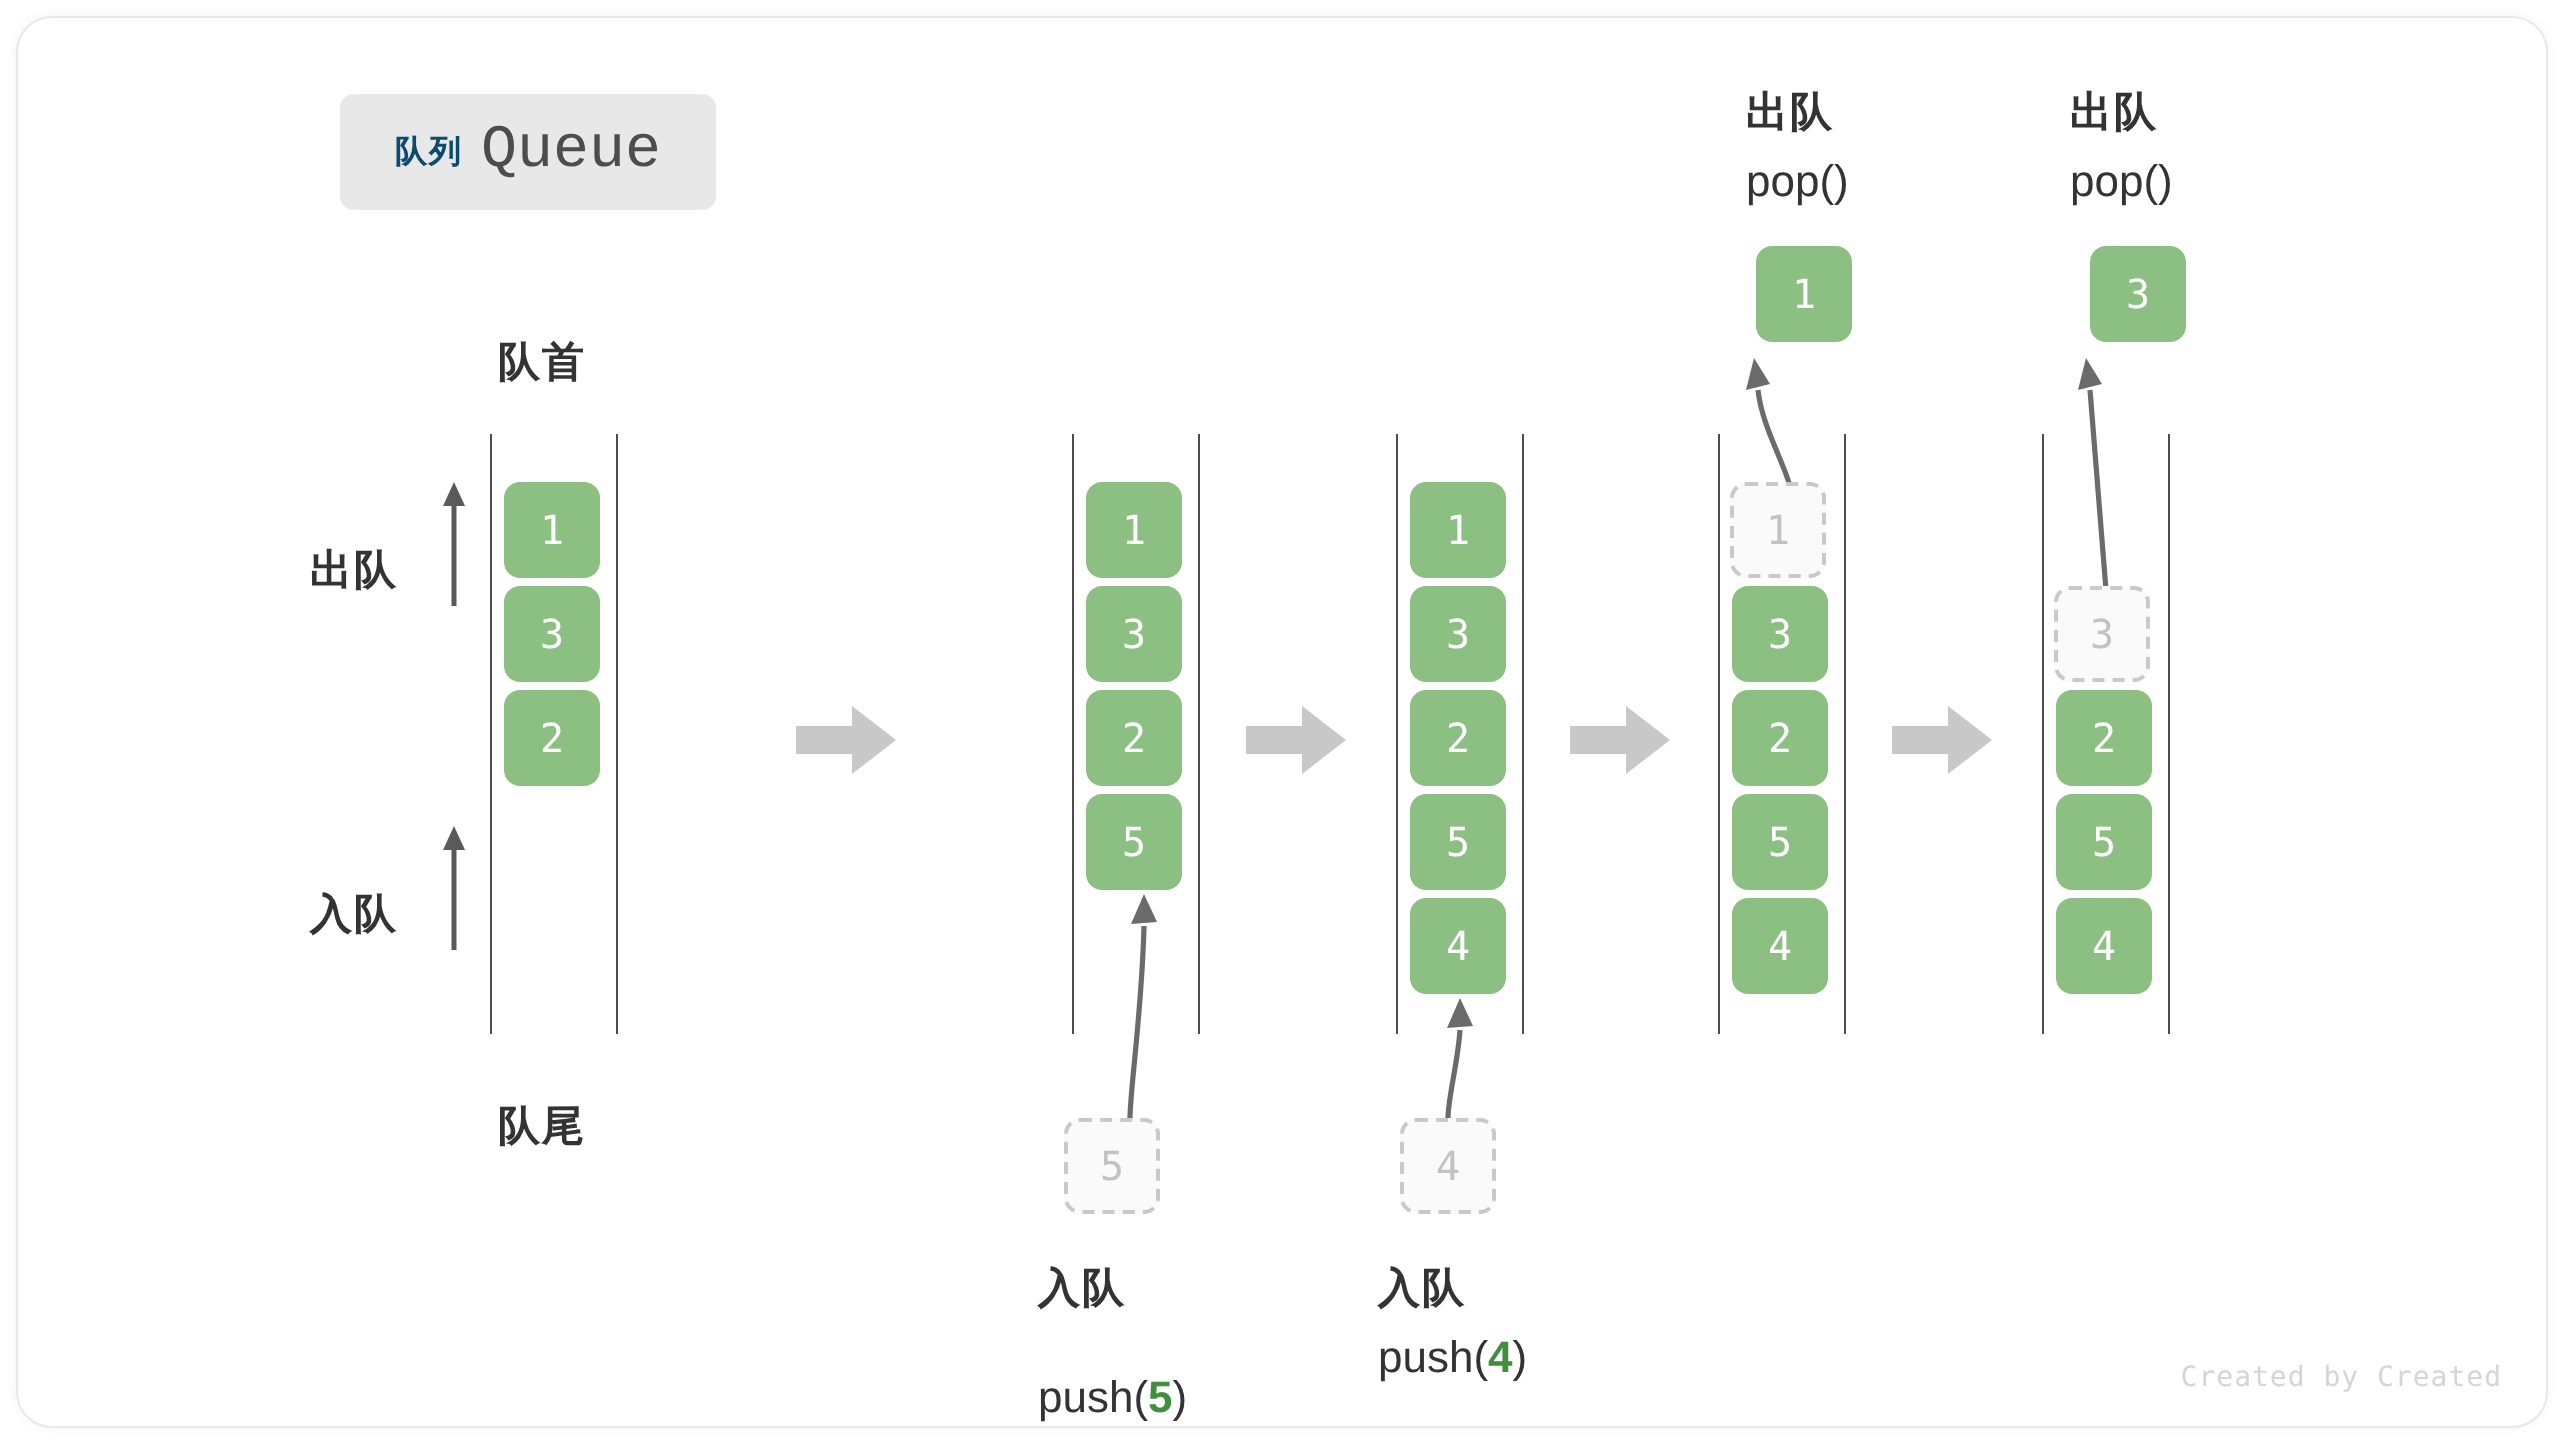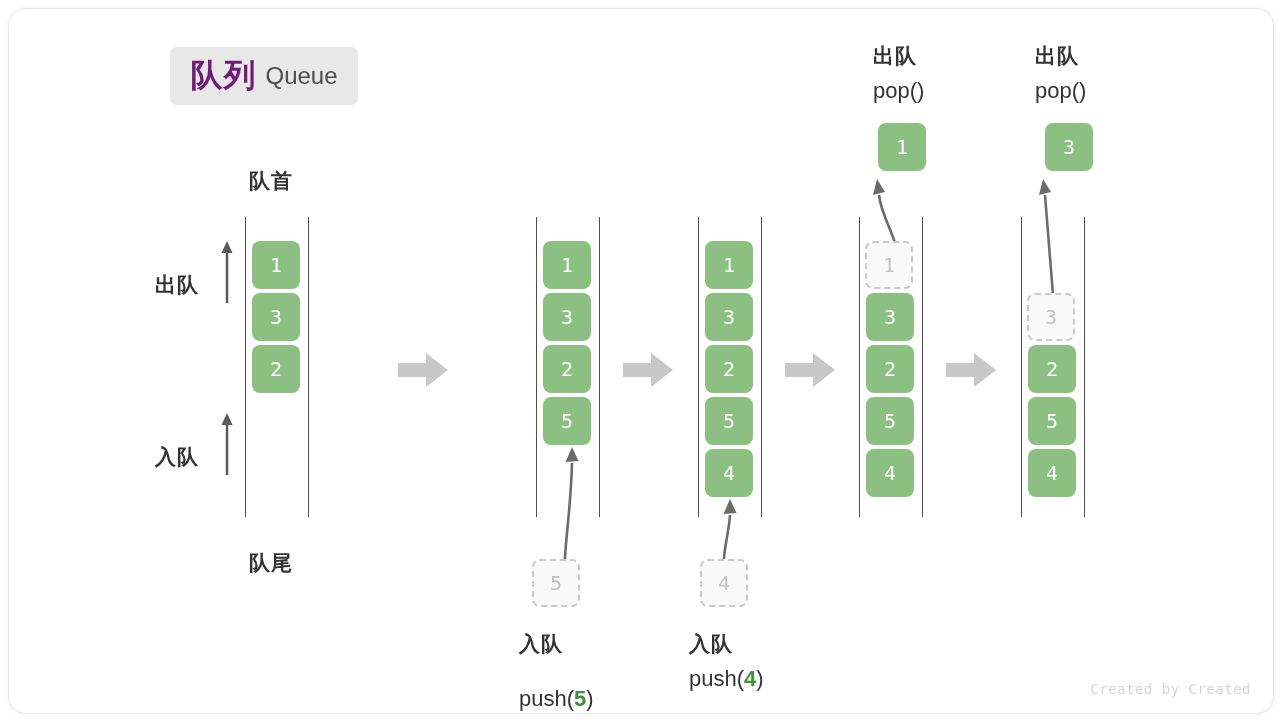--- a/index.html
+++ b/index.html
@@ -26,26 +26,26 @@
   
   #title-badge {
     left: 161px; top: 38px;
     width: 188px; height: 58px;
     background: #e8e8e8;
     border-radius: 7px;
     display: flex; align-items: center; justify-content: center;
     gap: 9px;
   }
   #title-badge .cn {
-    font-size: 32px; font-weight: bold; color: #701a75;
+    font-size: 16px; font-weight: bold; color: #0c4a6e;
     letter-spacing: 1px;
   }
   #title-badge .en {
-    font-family: Liberation Sans, sans-serif;
-    font-size: 24px; color: #4d4d4d;
+    font-family: Liberation Mono, monospace;
+    font-size: 30px; color: #4d4d4d;
   }
 
   
   .cnlabel {
     font-size: 21px; font-weight: bold; color: #333333;
     letter-spacing: 1px; white-space: nowrap;
   }
   .monolabel {
     font-family: Liberation Sans, sans-serif;
     font-size: 22px; color: #333333; white-space: nowrap;

